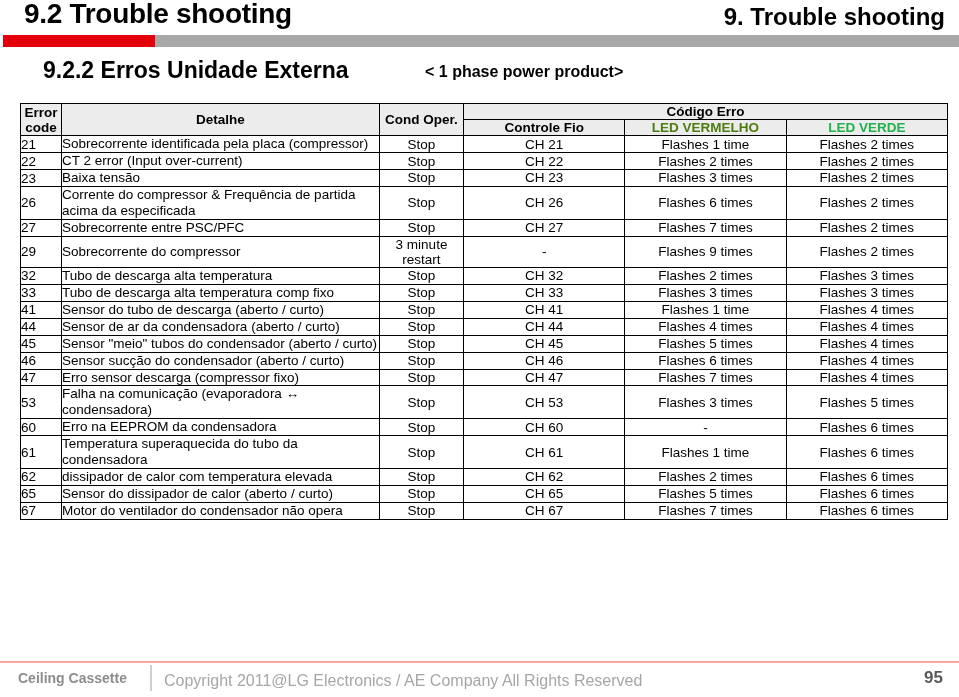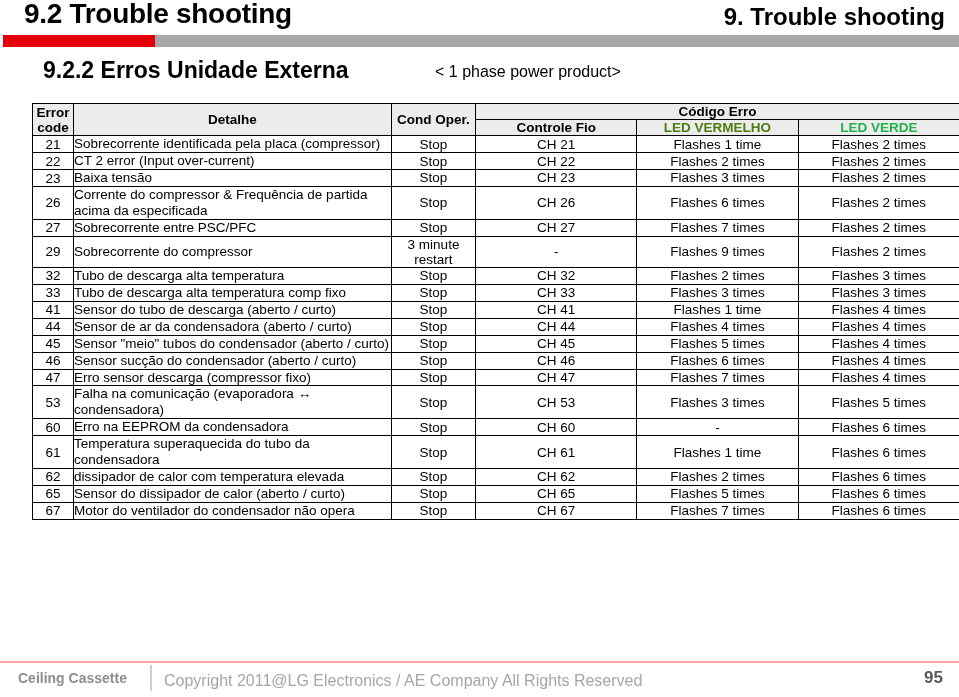--- a/index.html
+++ b/index.html
@@ -76,32 +76,32 @@
     position: absolute;
     left: 43px;
     top: 0;
     font-size: 23px;
     font-weight: bold;
     color: #000000;
     white-space: nowrap;
   }
   .section-note {
     position: absolute;
-    left: 435px;
+    left: 425px;
     top: 6px;
     font-size: 16px;
-    font-weight: normal;
+    font-weight: bold;
     color: #000000;
     white-space: nowrap;
   }
 
   
   .err-table-wrap {
     position: absolute;
-    left: 32px;
+    left: 20px;
     top: 103px;
     width: 928px;
   }
   table.err-table {
     border-collapse: collapse;
     width: 928px;
     table-layout: fixed;
   }
   table.err-table td,
   table.err-table th {
@@ -120,21 +120,21 @@
   th.h-errcode { width: 40px; padding: 2px 0; }
   th.h-detalhe { width: 317px; }
   th.h-cond    { width: 83px; }
   th.h-codigo  { }
   th.h-fio     { width: 116px; padding: 4px 0; }
   th.h-red     { width: 176px; padding: 4px 0; color: #e8112d; }
   th.h-green   { width: 196px; padding: 4px 0; color: #22b14c; }
   th.h-codigo-top { padding: 3px 0; }
 
   td.c-code {
-    text-align: center;
+    text-align: left;
     font-size: 13.5px;
     padding: 2px 0;
   }
   td.c-detail {
     text-align: left;
     padding: 2px 1px 2px 4px;
     line-height: 1.18;
   }
   td.c-cond, td.c-fio, td.c-red, td.c-green {
     text-align: center;

